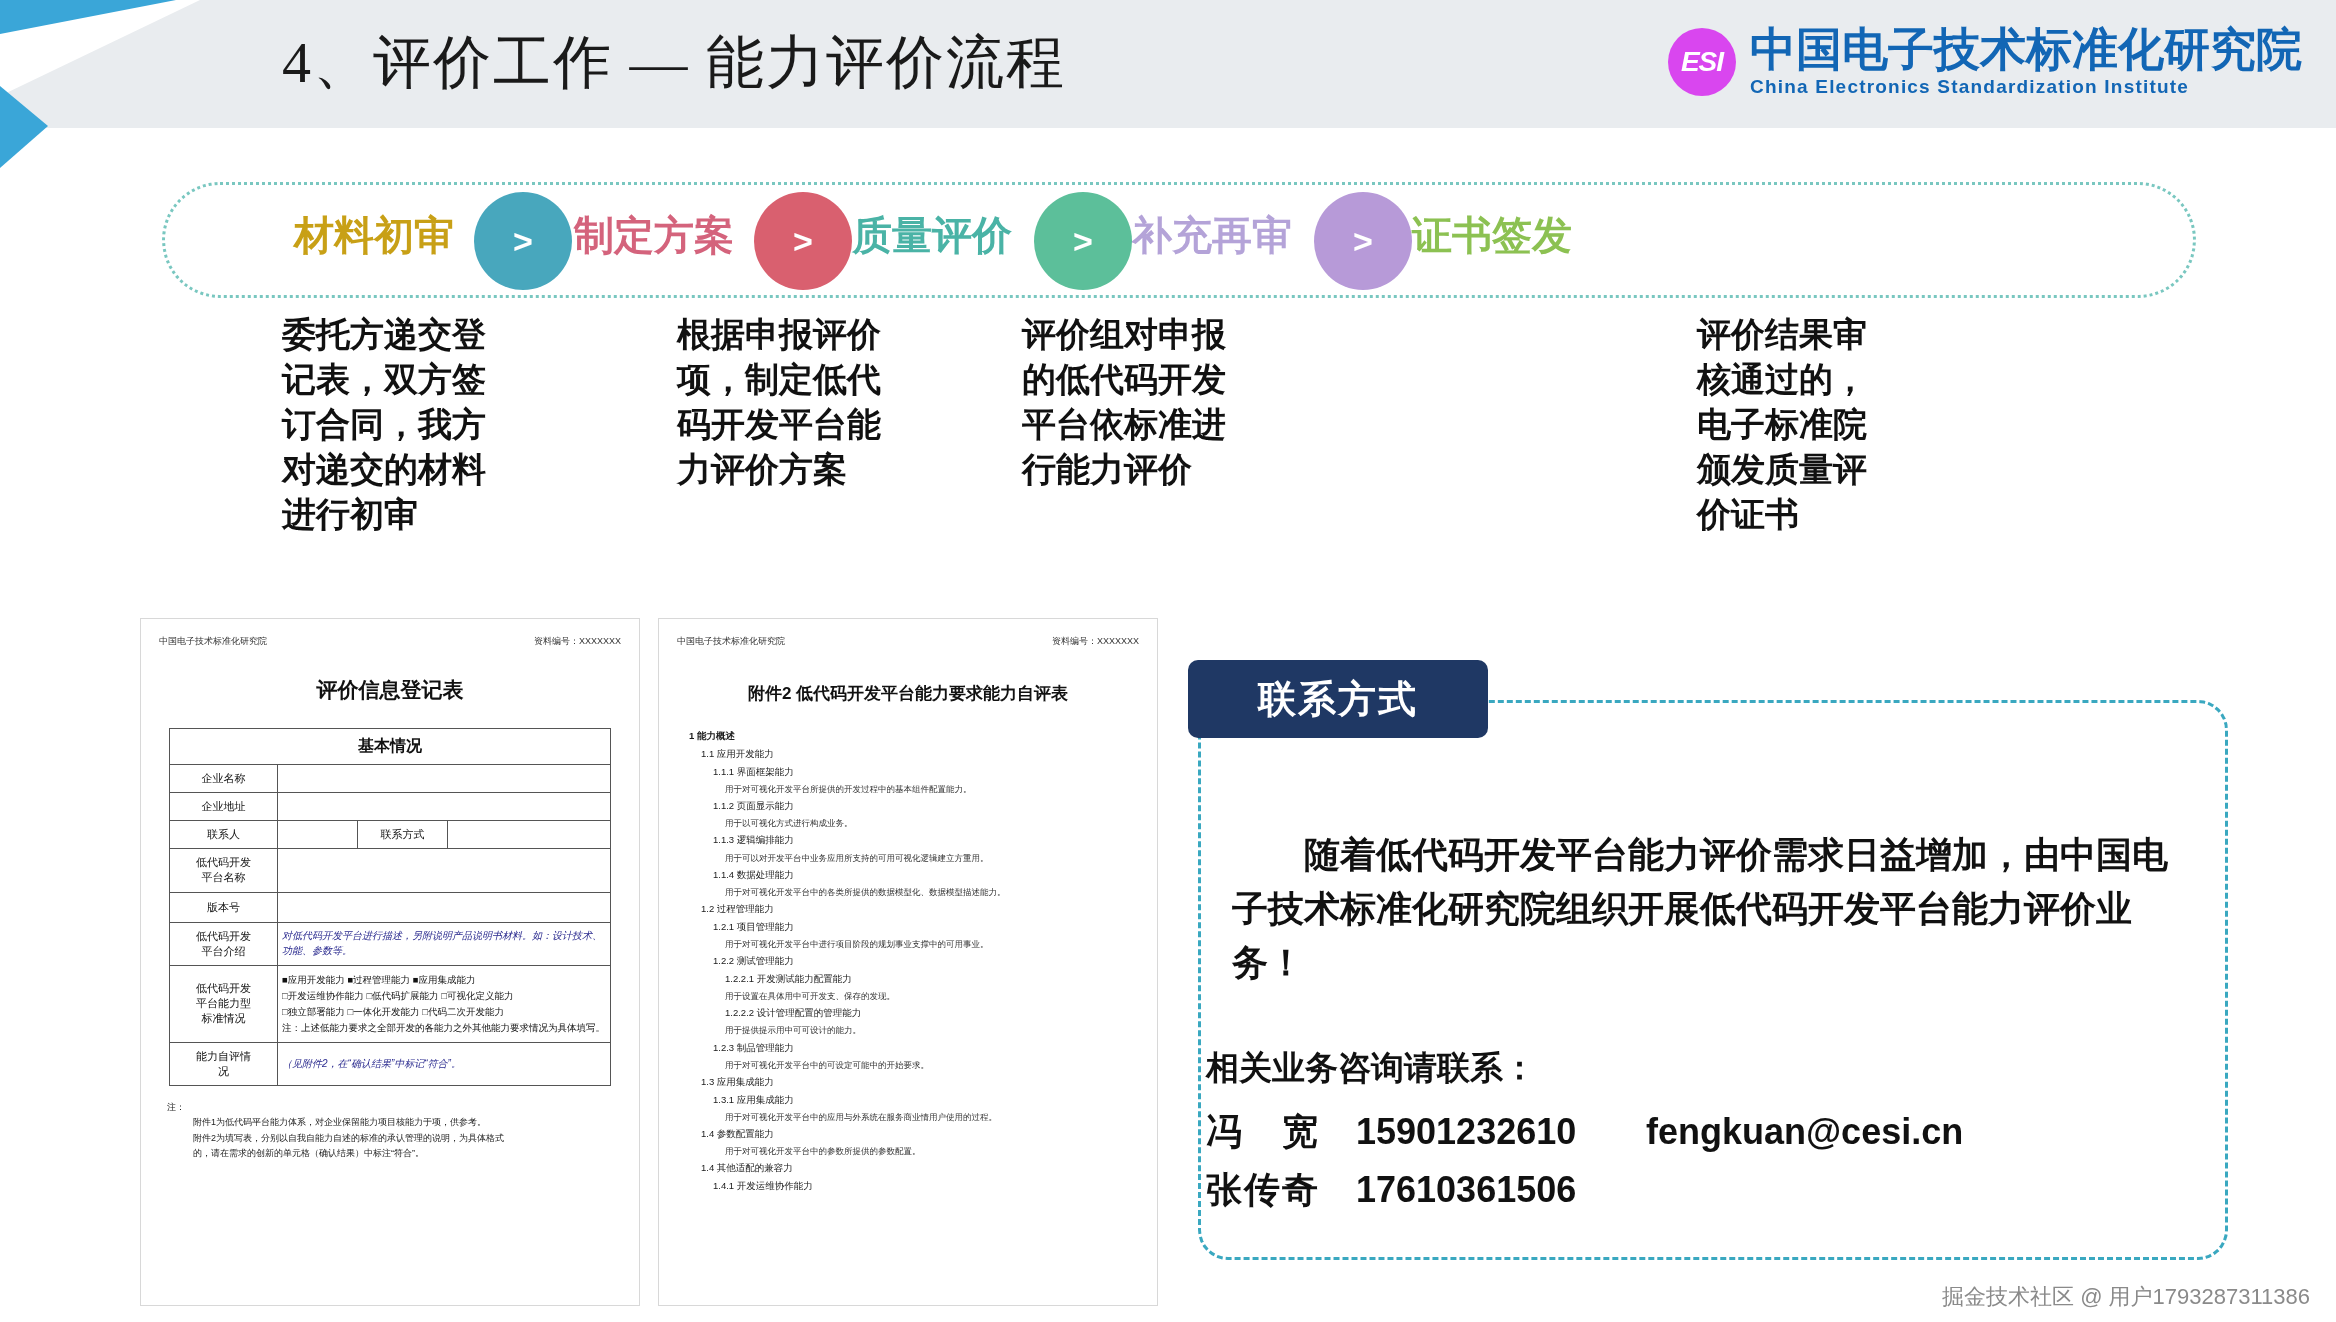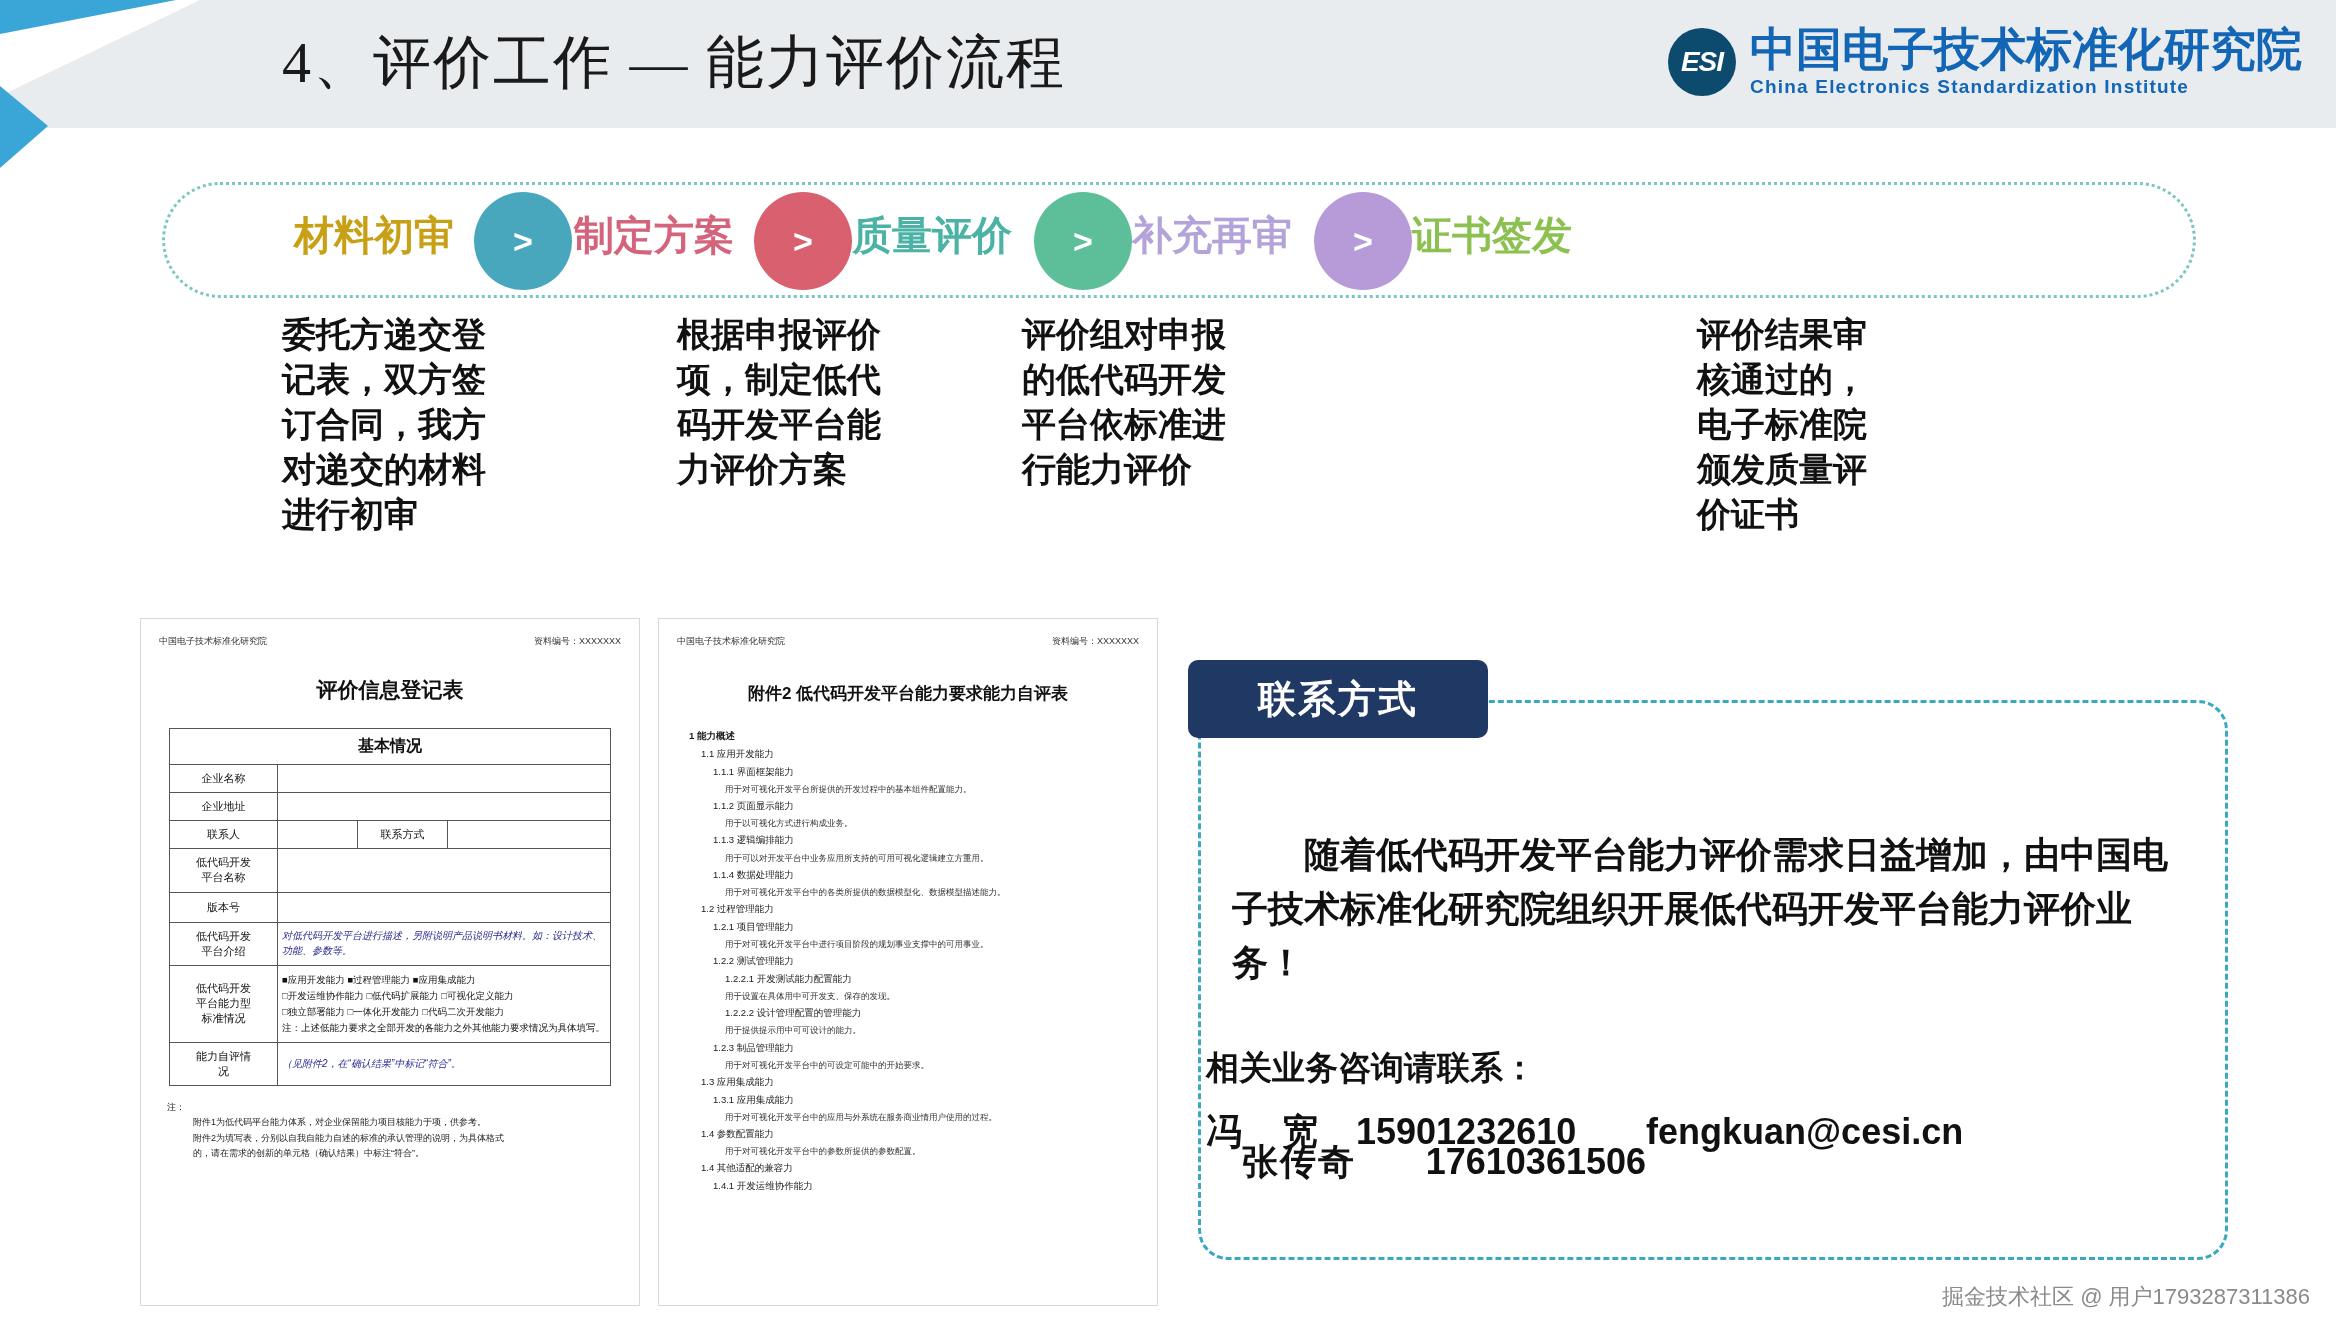--- a/index.html
+++ b/index.html
@@ -43,21 +43,21 @@
     white-space: nowrap;
   }
 
   
   .logo-wrap {
     position: absolute; right: 34px; top: 26px;
     display: flex; align-items: center; gap: 14px;
   }
   .logo-mark {
     width: 68px; height: 68px; border-radius: 50%;
-    background: #0c4a6e;
+    background: #d946ef;
     display: flex; align-items: center; justify-content: center;
     position: relative;
   }
   .logo-mark .esi {
     color: #fff; font-size: 28px; font-weight: bold; font-style: italic;
     letter-spacing: -1px;
   }
   .logo-text-cn {
     font-family: "Liberation Serif", serif;
     font-size: 46px; font-weight: bold; color: #1266b5; line-height: 1.05;
@@ -340,18 +340,18 @@
   <span>联系方式</span>
 </div>
 <div class="contact-para">随着低代码开发平台能力评价需求日益增加，由中国电子技术标准化研究院组织开展低代码开发平台能力评价业务！</div>
 <div class="contact-sub">相关业务咨询请联系：</div>
 
 <div class="contact-row" style="top:1108px;">
   <span class="nm">冯　宽</span>
   <span class="ph">15901232610</span>
   <span class="em">fengkuan@cesi.cn</span>
 </div>
-<div class="contact-row" style="top:1138px;text-align:right;">
+<div class="contact-row" style="top:1166px;">
   <span class="nm">张传奇</span>
   <span class="ph">17610361506</span>
 </div>
 
 <div class="watermark">掘金技术社区 @ 用户1793287311386</div>
 
 </body></html>

